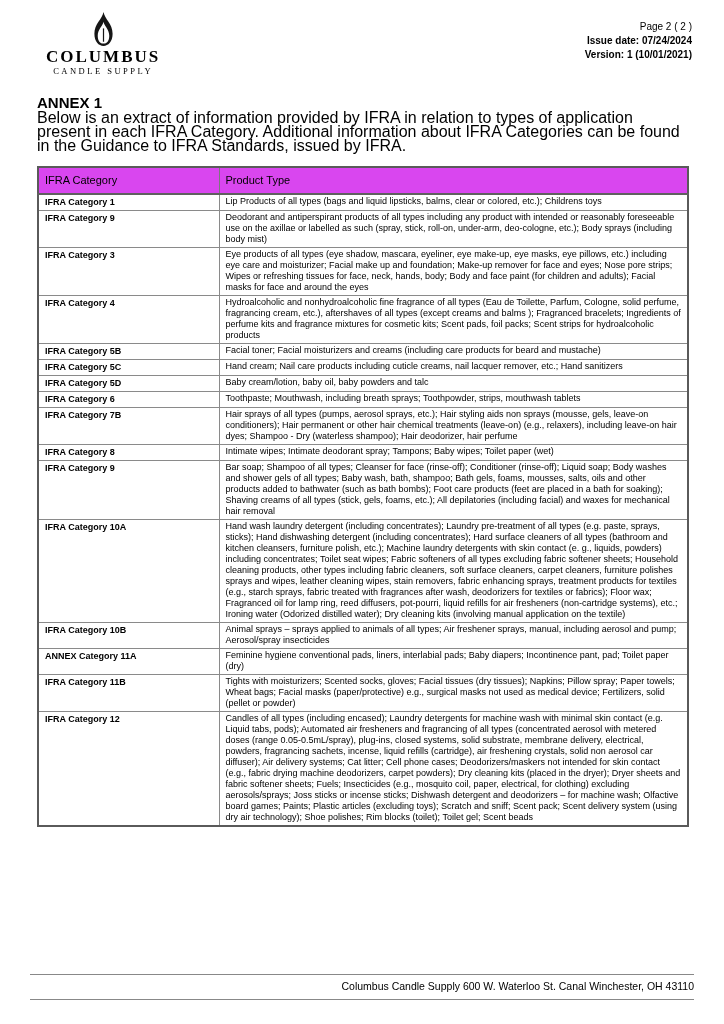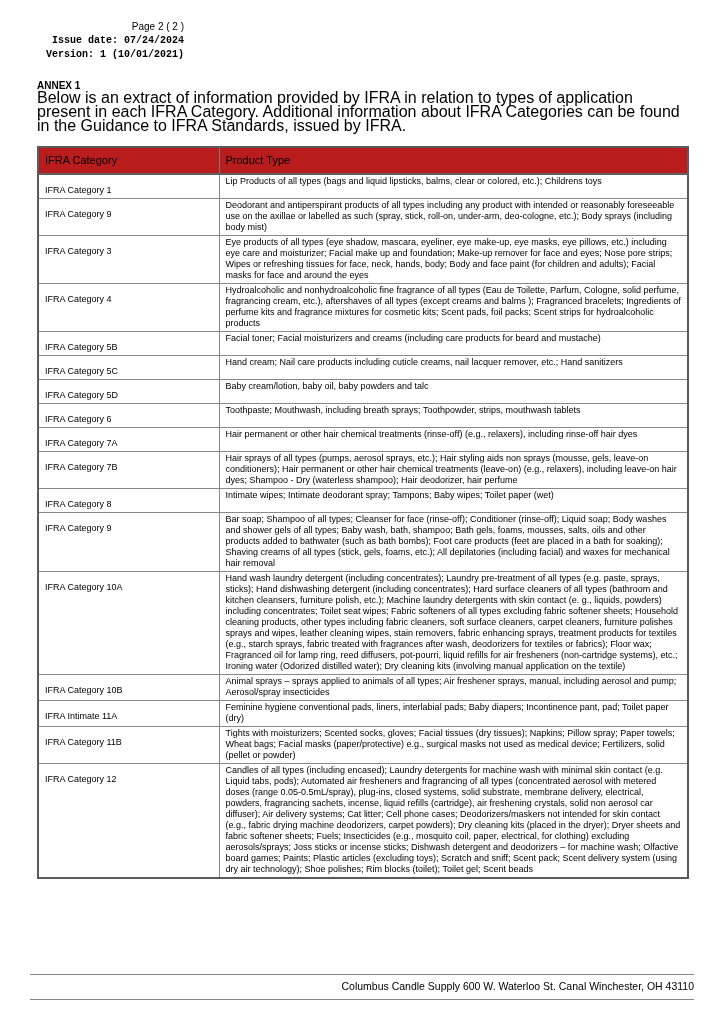--- a/index.html
+++ b/index.html
@@ -19,55 +19,64 @@
   .logo .brand {
     font-family:"Liberation Serif", serif; font-weight:bold;
     font-size:17px; letter-spacing:2px; line-height:18px; margin-top:2px;
   }
   .logo .tagline {
     font-family:"Liberation Serif", serif;
     font-size:8.5px; letter-spacing:2.5px; line-height:10px;
   }
   .page-info { text-align:right; font-size:10px; line-height:14px; padding-top:8px; }
   .page-info .pi-page { font-weight:normal; }
-  .page-info .pi-bold { font-weight:bold;font-family:Liberation Mono, monospace; }
+  .page-info .pi-bold { font-weight:bold; }
   
-  .annex { margin:18px 37px 0; font-size:10px; font-weight:bold; }
+  .annex { margin:18px 37px 0; font-size:15px; font-weight:bold; }
   .intro { margin:0 37px 0; font-size:16px; line-height:14px; }
   
   table.ifra {
     margin:13px 35px 0 37px; width:652px;
     border-collapse:collapse; border:2px solid #5a5a5a;
     table-layout:fixed;
   }
   table.ifra col.c-cat { width:181px; }
   table.ifra th {
-    background:#b91c1c; text-align:left; font-weight:normal;
+    background:#d946ef; text-align:left; font-weight:normal;
     font-size:11px; line-height:13px; padding:6px 6px 6px 6px;
     border:1px solid #7a7a7a; border-bottom:2px solid #5f5f5f;
   }
   table.ifra td {
     font-size:9px; line-height:11px; vertical-align:top;
     padding:1px 6px 2px 6px; border:1px solid #8a8a8a;
   }
-  table.ifra td.cat-cell { padding-top:10px; }
+  table.ifra td.cat-cell { padding-top:2px;font-weight:bold; }
   
   .footer {
     position:absolute; left:30px; right:30px; bottom:24px;
     border-top:1px solid #888; border-bottom:1px solid #888;
     text-align:right; font-size:10.5px; line-height:13px;
     padding:5px 0 6px 0;
   }
 </style>
 </head>
 <body>
 
 <div class="page">
 
   <div class="header-row">
+    <div class="logo">
+      <svg class="flame" width="27" height="34" viewBox="0 0 40 56" aria-hidden="true">
+        <path d="M20 0 C 22 12, 35 19, 35 36 C 35 49, 28 56, 20 56 C 12 56, 5 49, 5 36 C 5 19, 18 12, 20 0 Z" fill="#161616"></path>
+        <path d="M20 16 C 21.5 24, 29.5 28, 29.5 39 C 29.5 47.5, 25.5 52, 20 52 C 14.5 52, 10.5 47.5, 10.5 39 C 10.5 28, 18.5 24, 20 16 Z" fill="#ffffff"></path>
+        <rect x="19" y="27" width="2" height="22" fill="#161616"></rect>
+      </svg>
+      <div class="brand">COLUMBUS</div>
+      <div class="tagline">CANDLE SUPPLY</div>
+    </div>
     <div class="page-info">
       <div class="pi-page">Page 2  ( 2 )</div>
       <div class="pi-bold">Issue date: 07/24/2024</div>
       <div class="pi-bold">Version: 1 (10/01/2021)</div>
     </div>
   </div>
 
   <div class="annex">ANNEX 1</div>
 
   <div class="intro">Below is an extract of information provided by IFRA in relation to types of application present in each IFRA Category. Additional information about IFRA Categories can be found in the Guidance to IFRA Standards, issued by IFRA.</div>
@@ -110,45 +119,41 @@
         </tr>
         <tr>
           <td class="cat-cell">IFRA Category 5D</td>
           <td class="type-cell">Baby cream/lotion, baby oil, baby powders and talc</td>
         </tr>
         <tr>
           <td class="cat-cell">IFRA Category 6</td>
           <td class="type-cell">Toothpaste; Mouthwash, including breath sprays; Toothpowder, strips, mouthwash tablets</td>
         </tr>
         <tr>
-          <td class="cat-cell">IFRA Category 7A</td>
-          <td class="type-cell">Hair permanent or other hair chemical treatments (rinse-off) (e.g., relaxers), including rinse-off hair dyes</td>
-        </tr>
-        <tr>
           <td class="cat-cell">IFRA Category 7B</td>
           <td class="type-cell">Hair sprays of all types (pumps, aerosol sprays, etc.); Hair styling aids non sprays (mousse, gels, leave-on conditioners); Hair permanent or other hair chemical treatments (leave-on) (e.g., relaxers), including leave-on hair dyes; Shampoo - Dry (waterless shampoo); Hair deodorizer, hair perfume</td>
         </tr>
         <tr>
           <td class="cat-cell">IFRA Category 8</td>
           <td class="type-cell">Intimate wipes; Intimate deodorant spray; Tampons; Baby wipes; Toilet paper (wet)</td>
         </tr>
         <tr>
           <td class="cat-cell">IFRA Category 9</td>
           <td class="type-cell">Bar soap; Shampoo of all types; Cleanser for face (rinse-off); Conditioner (rinse-off); Liquid soap; Body washes and shower gels of all types; Baby wash, bath, shampoo; Bath gels, foams, mousses, salts, oils and other products added to bathwater (such as bath bombs); Foot care products (feet are placed in a bath for soaking); Shaving creams of all types (stick, gels, foams, etc.); All depilatories (including facial) and waxes for mechanical hair removal</td>
         </tr>
         <tr>
           <td class="cat-cell">IFRA Category 10A</td>
           <td class="type-cell">Hand wash laundry detergent (including concentrates); Laundry pre-treatment of all types (e.g. paste, sprays, sticks); Hand dishwashing detergent (including concentrates); Hard surface cleaners of all types (bathroom and kitchen cleansers, furniture polish, etc.); Machine laundry detergents with skin contact (e. g., liquids, powders) including concentrates; Toilet seat wipes; Fabric softeners of all types excluding fabric softener sheets; Household cleaning products, other types including fabric cleaners, soft surface cleaners, carpet cleaners, furniture polishes sprays and wipes, leather cleaning wipes, stain removers, fabric enhancing sprays, treatment products for textiles (e.g., starch sprays, fabric treated with fragrances after wash, deodorizers for textiles or fabrics); Floor wax; Fragranced oil for lamp ring, reed diffusers, pot-pourri, liquid refills for air fresheners (non-cartridge systems), etc.; Ironing water (Odorized distilled water); Dry cleaning kits (involving manual application on the textile)</td>
         </tr>
         <tr>
           <td class="cat-cell">IFRA Category 10B</td>
           <td class="type-cell">Animal sprays – sprays applied to animals of all types; Air freshener sprays, manual, including aerosol and pump; Aerosol/spray insecticides</td>
         </tr>
         <tr>
-          <td class="cat-cell">IFRA Intimate 11A</td>
+          <td class="cat-cell">ANNEX Category 11A</td>
           <td class="type-cell">Feminine hygiene conventional pads, liners, interlabial pads; Baby diapers; Incontinence pant, pad; Toilet paper (dry)</td>
         </tr>
         <tr>
           <td class="cat-cell">IFRA Category 11B</td>
           <td class="type-cell">Tights with moisturizers; Scented socks, gloves; Facial tissues (dry tissues); Napkins; Pillow spray; Paper towels; Wheat bags; Facial masks (paper/protective) e.g., surgical masks not used as medical device; Fertilizers, solid (pellet or powder)</td>
         </tr>
         <tr>
           <td class="cat-cell">IFRA Category 12</td>
           <td class="type-cell">Candles of all types (including encased); Laundry detergents for machine wash with minimal skin contact (e.g. Liquid tabs, pods); Automated air fresheners and fragrancing of all types (concentrated aerosol with metered doses (range 0.05-0.5mL/spray), plug-ins, closed systems, solid substrate, membrane delivery, electrical, powders, fragrancing sachets, incense, liquid refills (cartridge), air freshening crystals, solid non aerosol car diffuser); Air delivery systems; Cat litter; Cell phone cases; Deodorizers/maskers not intended for skin contact (e.g., fabric drying machine deodorizers, carpet powders); Dry cleaning kits (placed in the dryer); Dryer sheets and fabric softener sheets; Fuels; Insecticides (e.g., mosquito coil, paper, electrical, for clothing) excluding aerosols/sprays; Joss sticks or incense sticks; Dishwash detergent and deodorizers – for machine wash; Olfactive board games; Paints; Plastic articles (excluding toys); Scratch and sniff; Scent pack; Scent delivery system (using dry air technology); Shoe polishes; Rim blocks (toilet); Toilet gel; Scent beads</td>
         </tr>

